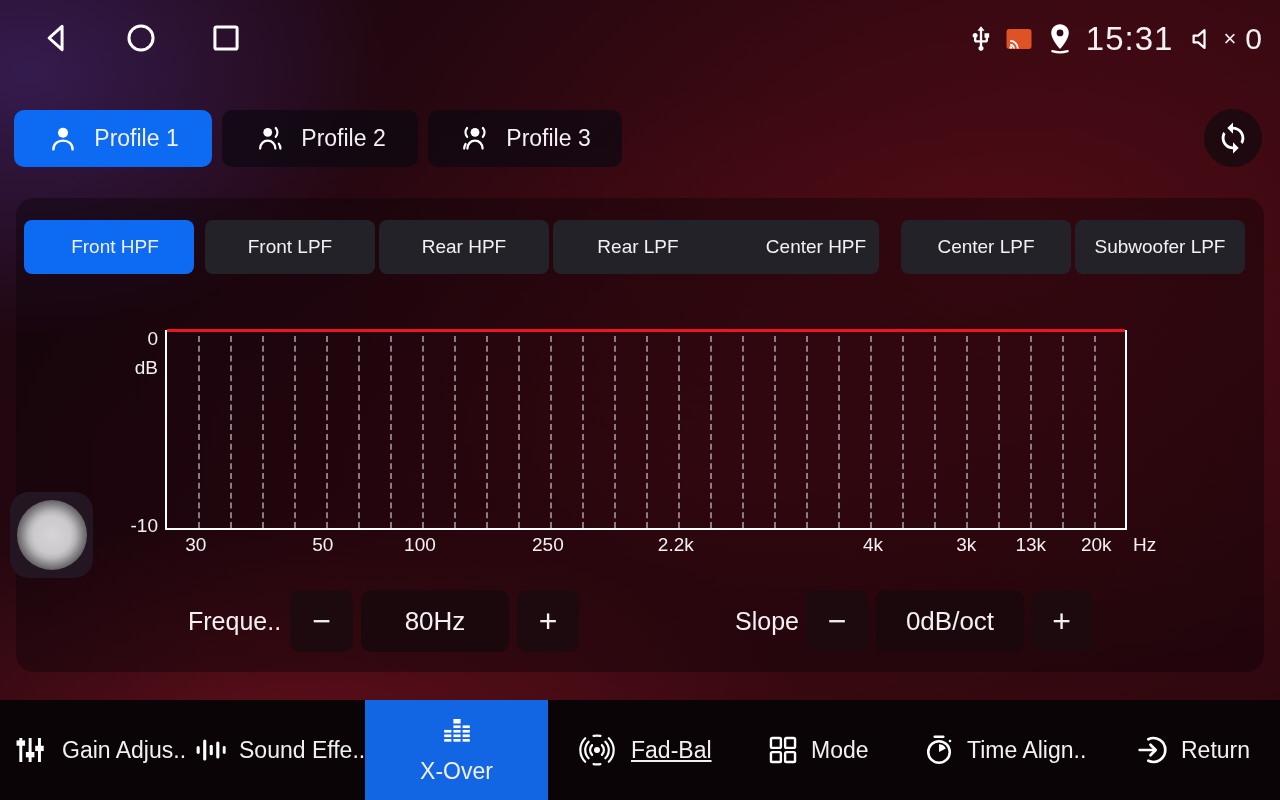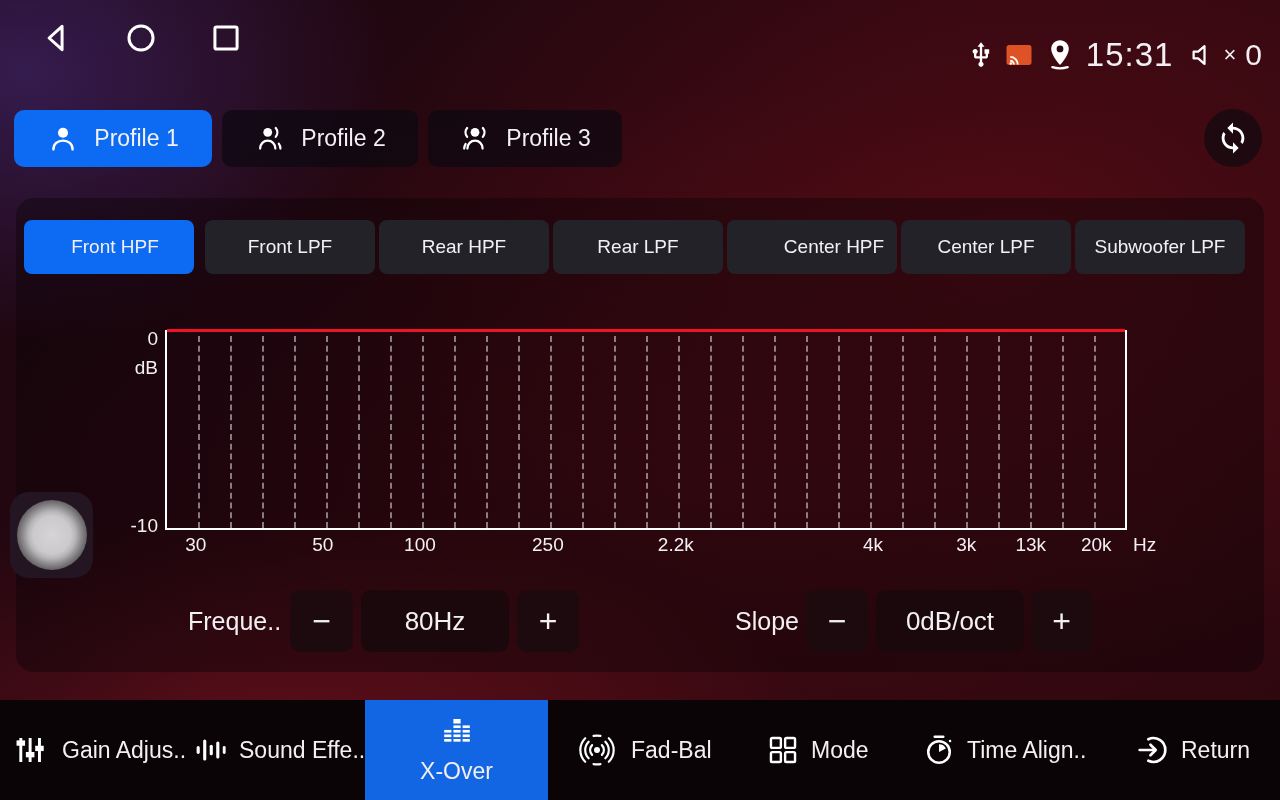--- a/index.html
+++ b/index.html
@@ -16,21 +16,21 @@
       radial-gradient(950px 620px at 80% 28%, rgba(146,18,30,.32), rgba(146,18,30,0) 72%),
       radial-gradient(760px 320px at 22% 92%, rgba(168,26,42,.38), rgba(168,26,42,0) 70%),
       radial-gradient(900px 500px at 55% 60%, rgba(96,12,22,.45), rgba(96,12,22,0) 78%),
       linear-gradient(135deg,#1c0711 0%,#29070f 45%,#30080f 100%);
   }
   svg { display:block; }
 
   
   .statusbar { position:absolute; left:0; top:0; width:1280px; height:78px; }
   .navbtn { position:absolute; top:19px; }
-  .status-right { position:absolute; right:18px; top:16px; height:78px; display:flex; align-items:center; gap:9px; }
+  .status-right { position:absolute; right:18px; top:0; height:78px; display:flex; align-items:center; gap:9px; }
   .time { font-size:33px; letter-spacing:1px; }
   .mute-x { font-size:22px; margin-left:-4px; }
   .vol-zero { font-size:30px; }
 
   
   .profile-tab {
     position:absolute; top:110px; height:57px; border-radius:10px;
     display:flex; align-items:center; justify-content:center; gap:15px;
     font-size:23px; background:rgba(12,8,16,.72); cursor:pointer;
   }
@@ -211,21 +211,21 @@
     </div>
   <div class="filter-tab" style="left:205px;">
       <span>Front LPF</span>
     </div>
   <div class="filter-tab" style="left:379px;">
       <span>Rear HPF</span>
     </div>
   <div class="filter-tab" style="left:553px;text-align:center;">
       <span>Rear LPF</span>
     </div>
-  <div class="filter-tab" style="left:727px;padding-left:44px;">
+  <div class="filter-tab" style="left:709px;padding-left:44px;">
       <span>Center HPF</span>
     </div>
   <div class="filter-tab" style="left:901px;">
       <span>Center LPF</span>
     </div>
   <div class="filter-tab" style="left:1075px;">
       <span>Subwoofer LPF</span>
     </div>
 
   <div class="ylabel" style="left:114px; top:328px;">0</div>
@@ -341,21 +341,21 @@
             <rect x="9.3" y="3" width="5.4" height="3.4"></rect>
           <rect x="16.2" y="18" width="5.4" height="2"></rect>
             <rect x="16.2" y="14.6" width="5.4" height="2"></rect>
             <rect x="16.2" y="11.2" width="5.4" height="2"></rect>
             <rect x="16.2" y="7.8" width="5.4" height="2"></rect>
         </svg>
       </span>
       <span>X-Over</span>
     </div>
 
-    <div class="nav-item" style="left:574px;">
+    <div class="nav-item" style="left:574px;text-decoration:underline;">
       <span>
         <svg width="46" height="36" viewBox="0 0 32 24" fill="none" stroke="#fff" stroke-width="1.5" stroke-linecap="round">
           <circle cx="16" cy="12" r="2.1" fill="#fff" stroke="none"></circle>
           <path d="M12.6 8.6 a4.8 4.8 0 0 0 0 6.8"></path>
           <path d="M10.2 6.2 a8.2 8.2 0 0 0 0 11.6"></path>
           <path d="M7.8 3.8 a11.6 11.6 0 0 0 0 16.4"></path>
           <path d="M19.4 8.6 a4.8 4.8 0 0 1 0 6.8"></path>
           <path d="M21.8 6.2 a8.2 8.2 0 0 1 0 11.6"></path>
           <path d="M24.2 3.8 a11.6 11.6 0 0 1 0 16.4"></path>
           <path d="M13.6 2.2 a7 2.4 0 0 1 4.8 0"></path>

